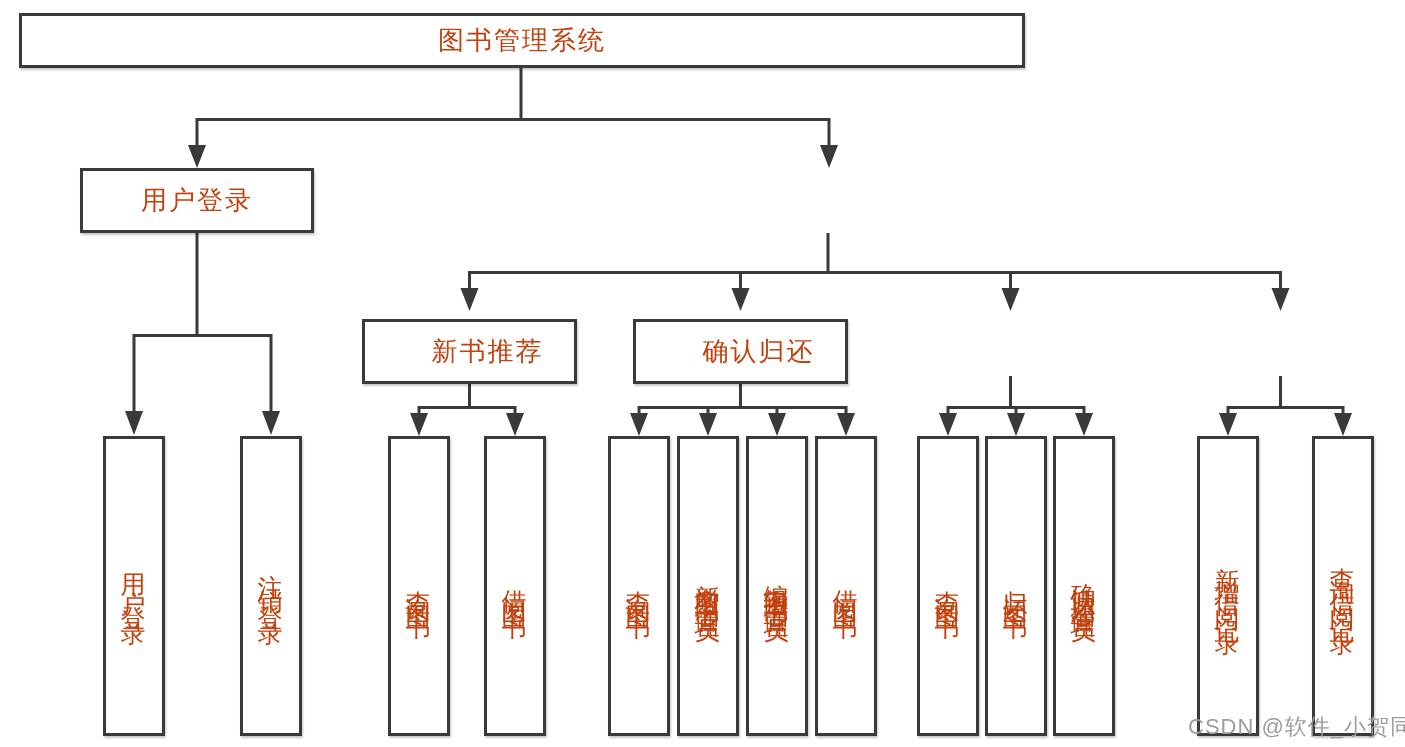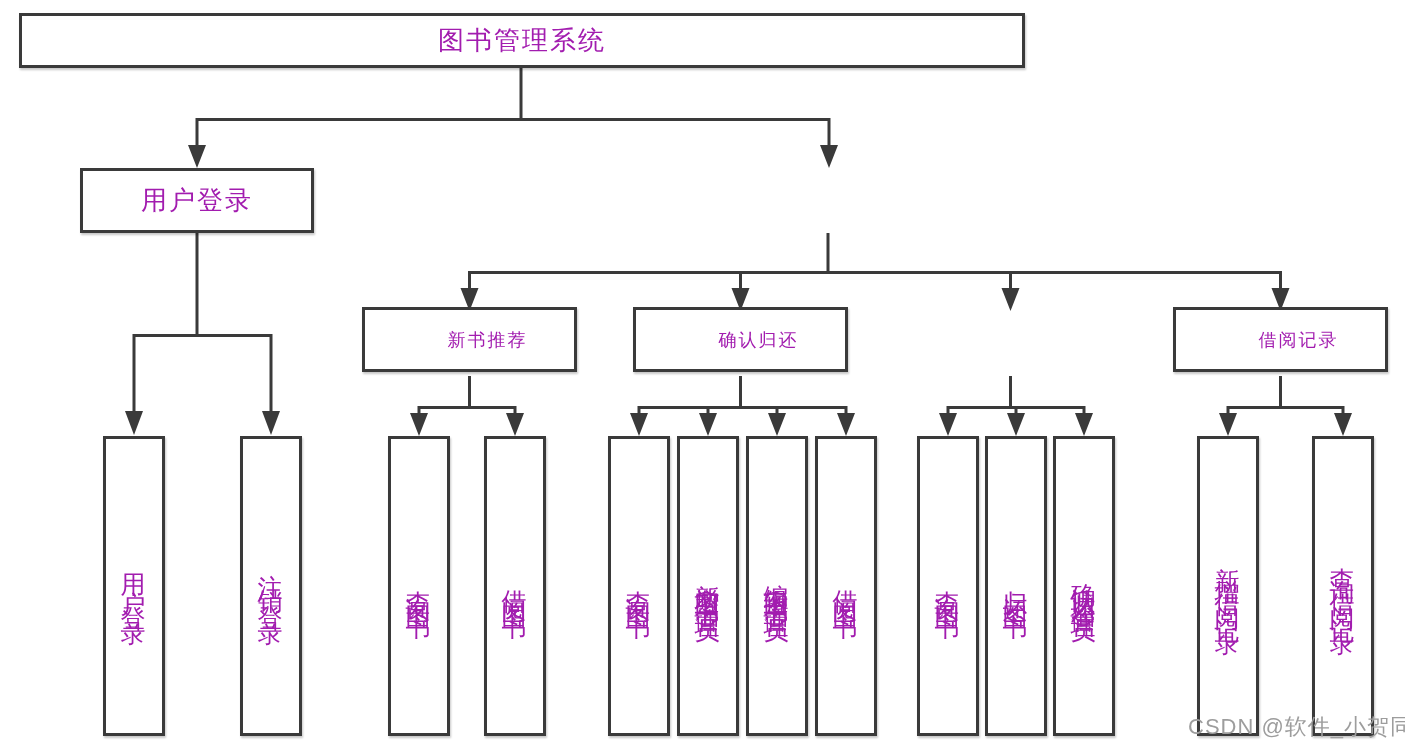--- a/index.html
+++ b/index.html
@@ -8,30 +8,30 @@
     width:1405px;height:747px;
     background:#ffffff;
     font-family:"Liberation Sans","DejaVu Sans",sans-serif;
     overflow:hidden;
   }
   .box{
     position:absolute;
     box-sizing:border-box;
     border:3px solid #3a3a3a;
     background:#ffffff;
-    color:#a21caf;
+    color:#c2410c;
     display:flex;
     align-items:center;
     justify-content:center;
     box-shadow:1px 2px 2px rgba(0,0,0,0.22);
     letter-spacing:2px;
   }
   .lvl1{left:19px;top:13px;width:1006px;height:55px;font-size:26px;}
   .lvl2{top:168px;width:234px;height:65px;font-size:26px;}
-  .lvl3{top:307px;width:215px;height:65px;font-size:18px;padding-left:36px;}
+  .lvl3{top:319px;width:215px;height:65px;font-size:26px;padding-left:36px;}
   .vbox{
     top:436px;width:62px;height:300px;font-size:25px;
     writing-mode:vertical-rl;
     text-orientation:mixed;
   }
   .v-a{letter-spacing:16px;}
   .v-b{letter-spacing:8px;}
   .v-e{letter-spacing:13px;}
   .v-long{letter-spacing:5px;}
   #connectors{position:absolute;left:0;top:0;}
@@ -103,21 +103,20 @@
              M1219 413 L1237 413 L1228 436 Z
              M1334 413 L1352 413 L1343 436 Z"></path>
   </svg>
 
   <div class="box lvl1">图书管理系统</div>
 
   <div class="box lvl2" style="left:80px">用户登录</div>
 
   <div class="box lvl3" style="left:362px">新书推荐</div>
   <div class="box lvl3" style="left:633px">确认归还</div>
-  <div class="box lvl3" style="left:1173px">借阅记录</div>
 
   <div class="box vbox v-a" style="left:103px">用户登录</div>
   <div class="box vbox v-a" style="left:240px">注销登录</div>
 
   <div class="box vbox v-b" style="left:388px">查询图书</div>
   <div class="box vbox v-b" style="left:484px">借阅图书</div>
 
   <div class="box vbox v-b" style="left:608px">查询图书</div>
   <div class="box vbox v-long" style="left:677px">新增图书（管理员）</div>
   <div class="box vbox v-long" style="left:746px">编辑图书（管理员）</div>

